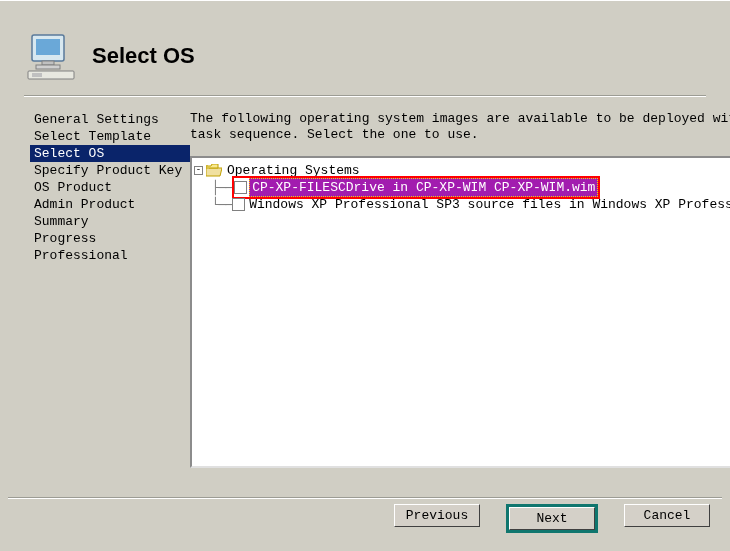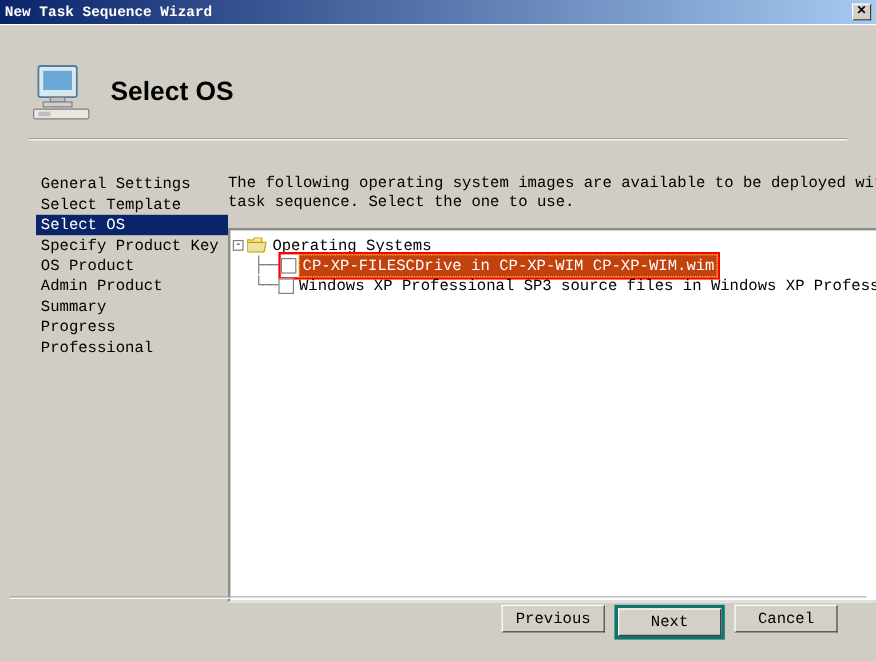--- a/index.html
+++ b/index.html
@@ -63,21 +63,21 @@
   color: #000;
 }
 .rule {
   border: 0;
   border-top: 1px solid #9c9c94;
   border-bottom: 1px solid #fff;
   margin: 0;
 }
 .content-row {
   display: flex;
-  margin-top: 28px;
+  margin-top: 14px;
   height: 370px;
 }
 .nav-col {
   width: 180px;
   padding-left: 6px;
 }
 .nav-item {
   font-family: "Courier New", monospace;
   font-size: 13px;
   padding: 1px 4px;
@@ -122,28 +122,28 @@
 }
 .folder-icon { margin-right: 3px; }
 .cd-icon {
   width: 13px; height: 13px;
   border: 1px solid #808080;
   background: #fff;
   margin-right: 2px;
   flex-shrink: 0;
 }
 .tree-label { padding: 0 2px; }
-.tree-label.selected { background: #c2410c; color: #fff; border: 1px dotted #ffcc00; }
+.tree-label.selected { background: #a21caf; color: #fff; border: 1px dotted #ffcc00; }
 .red-box { border: 2px solid #ff0000; display: inline-flex; align-items: center; padding: 0; }
 .button-row {
   position: absolute;
   bottom: 18px;
-  right: 32px;
-  display: flex;
-  gap: 8px;
+  right: 20px;
+  display: flex;
+  gap: 26px;
 }
 .win-btn {
   width: 86px;
   height: 23px;
   background: #d4d0c8;
   border: 1px solid #404040;
   border-top-color: #fff;
   border-left-color: #fff;
   font-family: "Courier New", monospace;
   font-size: 13px;
@@ -152,24 +152,20 @@
 }
 .btn-highlight {
   border: 3px solid #0f766e;
   display: inline-block;
 }
 </style>
 </head>
 <body>
 
 <div class="window">
-  <div class="titlebar">
-    <span>New Task Sequence Wizard</span>
-    <div class="closebtn">✕</div>
-  </div>
 
   <div class="body-area">
     <div class="header-row">
       <svg class="header-icon" viewBox="0 0 52 50">
         <rect x="6" y="4" width="32" height="26" rx="2" fill="#d8e8f0" stroke="#5a7a9a" stroke-width="1.5"></rect>
         <rect x="10" y="8" width="24" height="16" fill="#6aa8d8"></rect>
         <rect x="16" y="30" width="12" height="4" fill="#c0c0c0" stroke="#808080"></rect>
         <rect x="10" y="34" width="24" height="4" fill="#d0d0d0" stroke="#808080"></rect>
         <rect x="2" y="40" width="46" height="8" rx="1" fill="#e8e8e0" stroke="#808080"></rect>
         <rect x="6" y="42" width="10" height="4" fill="#c0c0c0"></rect>

